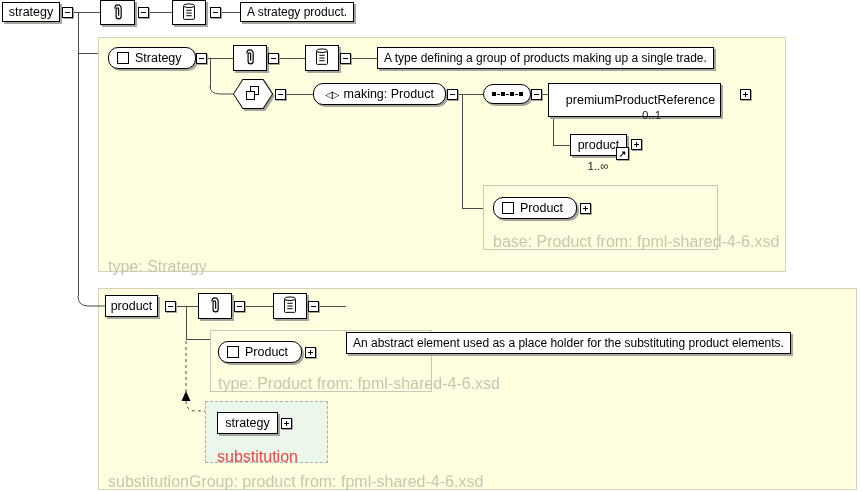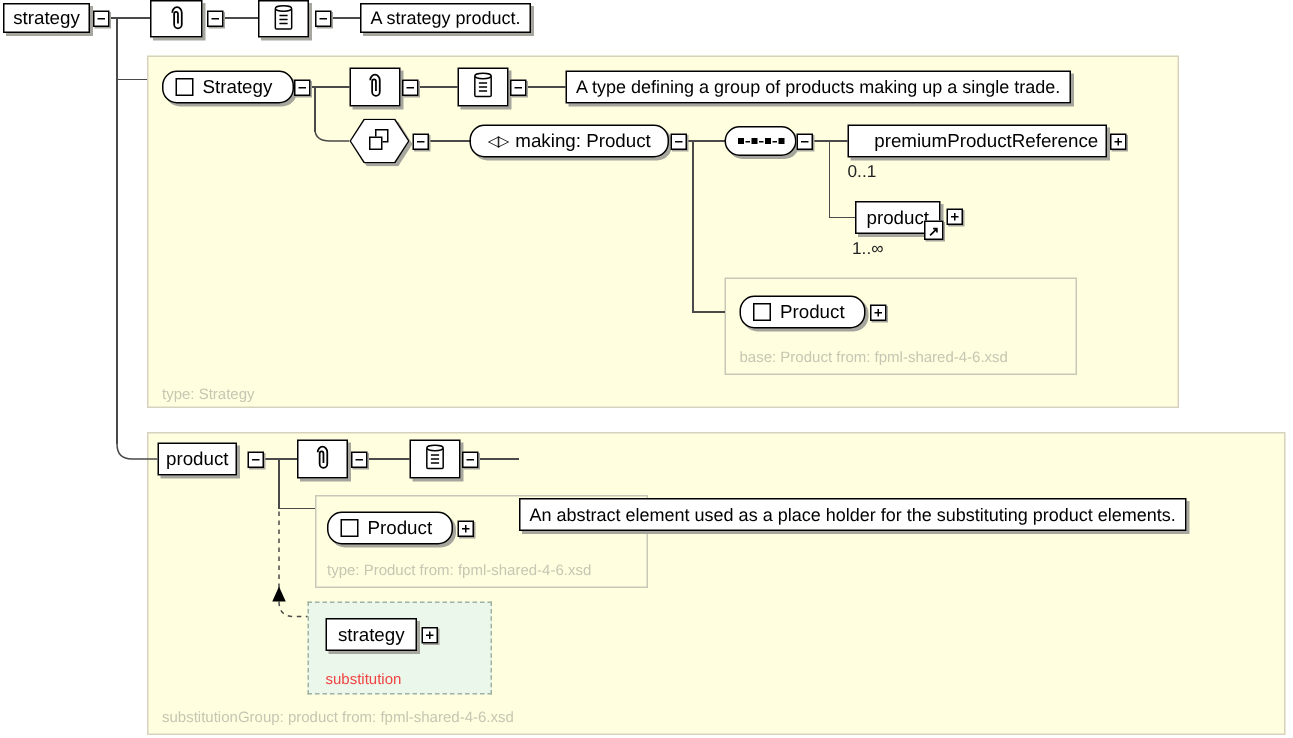--- a/index.html
+++ b/index.html
@@ -2,21 +2,21 @@
 <html><head>
 <meta charset="utf-8">
 <style>
   html,body{margin:0;padding:0;background:#fff;}
   .canvas{position:relative;width:862px;height:492px;background:#ffffff;overflow:hidden;
           font-family:"Liberation Sans", sans-serif;color:#000;}
   
   .container-box{position:absolute;background:#ffffe0;border:1px solid #d6d2be;box-sizing:border-box;}
   .inner-box{position:absolute;border:1px solid #c8c8b8;box-sizing:border-box;}
   .sub-box{position:absolute;background:#eaf7ea;border:1px dashed #9fb49f;box-sizing:border-box;}
-  .muted{position:absolute;color:#c6c6b2;font-size:10px;white-space:nowrap;}
+  .muted{position:absolute;color:#c6c6b2;font-size:16px;white-space:nowrap;}
   .muted.green{color:#ef4444;}
   
   .node{position:absolute;background:#fff;border:1px solid #000;box-shadow:2px 2px 0 #a6a69e;
         box-sizing:border-box;display:flex;align-items:center;justify-content:center;
         font-size:12.5px;white-space:nowrap;}
   .desc{justify-content:flex-start;padding:0 6px;font-size:12px;width:auto;}
   .octa{border-radius:10px;justify-content:flex-start;padding:0 8px;gap:6px;}
   .octa .sq{width:12px;height:12px;border:1px solid #000;background:#fff;box-sizing:border-box;flex:0 0 auto;}
   .roundbox{border-radius:10px;gap:5px;}
   .iconbox{padding:0;}
@@ -30,21 +30,21 @@
   .hex-outer{position:relative;width:40px;height:30px;background:#000;
              clip-path:polygon(24% 0,76% 0,100% 50%,76% 100%,24% 100%,0 50%);}
   .hex-inner{position:absolute;left:1px;top:1px;right:1px;bottom:1px;background:#fff;
              clip-path:polygon(24% 0,76% 0,100% 50%,76% 100%,24% 100%,0 50%);}
   .hex-sq{position:absolute;width:9px;height:9px;border:1px solid #000;background:#fff;box-sizing:border-box;}
   
   .seq{display:flex;align-items:center;gap:1px;}
   .seq .d{width:4px;height:4px;background:#000;}
   .seq .l{width:3px;height:1px;background:#000;}
   
-  .occurs{position:absolute;font-size:11.5px;color:#222;}
+  .occurs{position:absolute;font-size:11.5px;color:#222;text-align:center;}
   
   .refarrow{position:absolute;width:13px;height:13px;background:#fff;border:1px solid #000;
             box-sizing:border-box;display:flex;align-items:center;justify-content:center;
             font-size:9px;font-weight:bold;box-shadow:1px 1px 0 #a6a69e;}
   svg.wires{position:absolute;left:0;top:0;pointer-events:none;}
   .ext-icon{font-size:10px;letter-spacing:-1px;}
 </style>
 </head>
 <body>
 
@@ -203,21 +203,21 @@
         <span class="l"></span>
         <span class="d"></span>
         <span class="l"></span>
         <span class="d"></span>
     </span>
   </div>
   <div class="toggle" style="left:531px;top:89px;">
       <span class="h"></span>
     </div>
 
-  <div class="node" style="left:565px;top:83px;width:173px;height:22px;padding-left:12px;">
+  <div class="node" style="left:548px;top:83px;width:173px;height:34px;padding-left:12px;">
     <span>premiumProductReference</span>
   </div>
   <div class="toggle plus" style="left:740px;top:89px;">
       <span class="h"></span>
       <span class="v"></span>
     </div>
   <div class="occurs" style="left:565px;top:109px;width:173px;">0..1</div>
 
   <div class="node" style="left:570px;top:134px;width:57px;height:22px;">
     <span>product</span>

